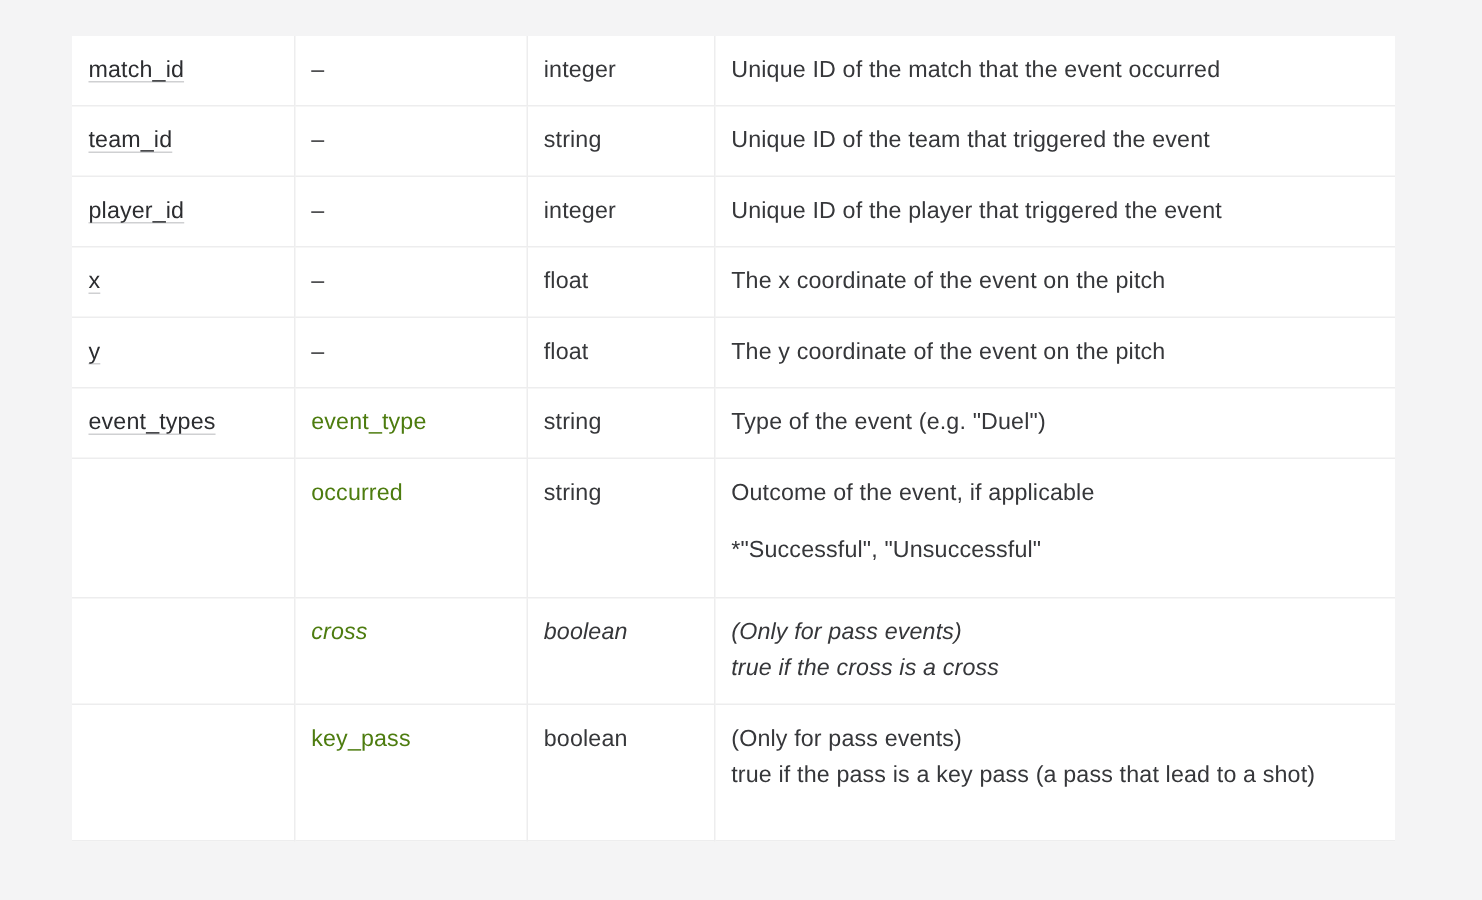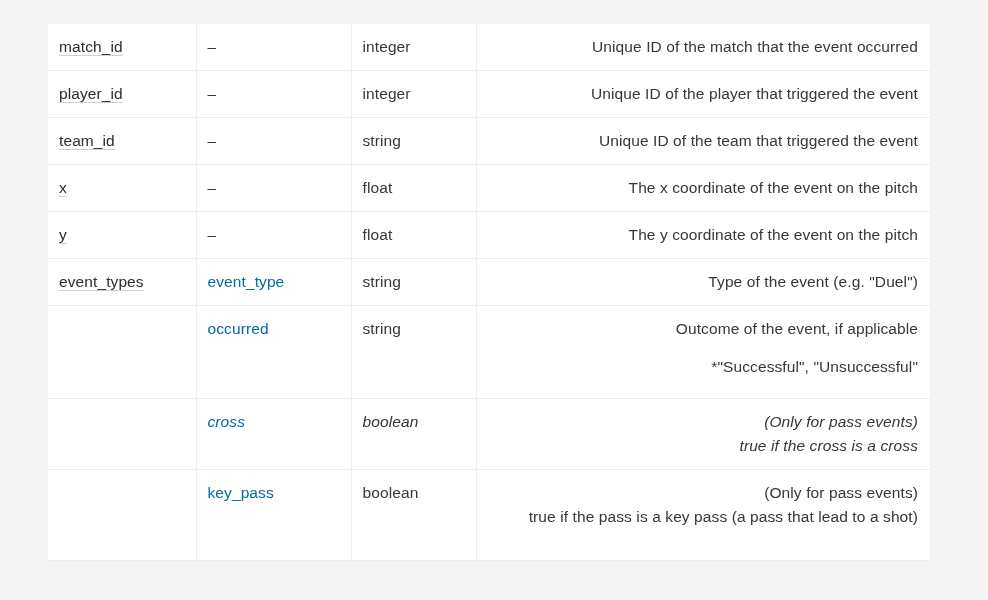--- a/index.html
+++ b/index.html
@@ -39,40 +39,39 @@
     padding: 11px 12px 11px 11px;
     font-size: 15.5px;
     line-height: 1.55;
     color: #36373a;
     background: #ffffff;
     font-family: "Liberation Sans", sans-serif;
     letter-spacing: 0.1px;
   }
   table.schema td.last-col {
     border-right: none;
-    text-align: right;
   }
   table.schema tr:last-child td {
     border-bottom: 1px solid #ededee;
   }
   
   col.c1 { width: 148px; }
   col.c2 { width: 155px; }
   col.c3 { width: 125px; }
   col.c4 { width: 454px; }
 
   .field-name {
     text-decoration: underline;
     text-decoration-color: #cfd0d2;
     text-underline-offset: 3px;
     text-decoration-thickness: 1px;
     color: #2c2d30;
   }
   .plain-name {
-    color: #0369a1;
+    color: #4d7c0f;
   }
   .dash {
     color: #36373a;
   }
   .desc-line {
     display: block;
   }
   .desc-gap {
     display: block;
     height: 14px;
@@ -102,34 +101,34 @@
         <tr>
           <td><span class="field-name">match_id</span></td>
           <td><span class="dash">–</span></td>
           <td><span>integer</span></td>
           <td class="last-col">
               <span class="desc-line">Unique ID of the match that the event occurred</span>
             </td>
         </tr>
 
         <tr>
+          <td><span class="field-name">team_id</span></td>
+          <td><span class="dash">–</span></td>
+          <td><span>string</span></td>
+          <td class="last-col">
+              <span class="desc-line">Unique ID of the team that triggered the event</span>
+            </td>
+        </tr>
+
+        <tr>
           <td><span class="field-name">player_id</span></td>
           <td><span class="dash">–</span></td>
           <td><span>integer</span></td>
           <td class="last-col">
               <span class="desc-line">Unique ID of the player that triggered the event</span>
-            </td>
-        </tr>
-
-        <tr>
-          <td><span class="field-name">team_id</span></td>
-          <td><span class="dash">–</span></td>
-          <td><span>string</span></td>
-          <td class="last-col">
-              <span class="desc-line">Unique ID of the team that triggered the event</span>
             </td>
         </tr>
 
         <tr>
           <td><span class="field-name">x</span></td>
           <td><span class="dash">–</span></td>
           <td><span>float</span></td>
           <td class="last-col">
               <span class="desc-line">The x coordinate of the event on the pitch</span>
             </td>

